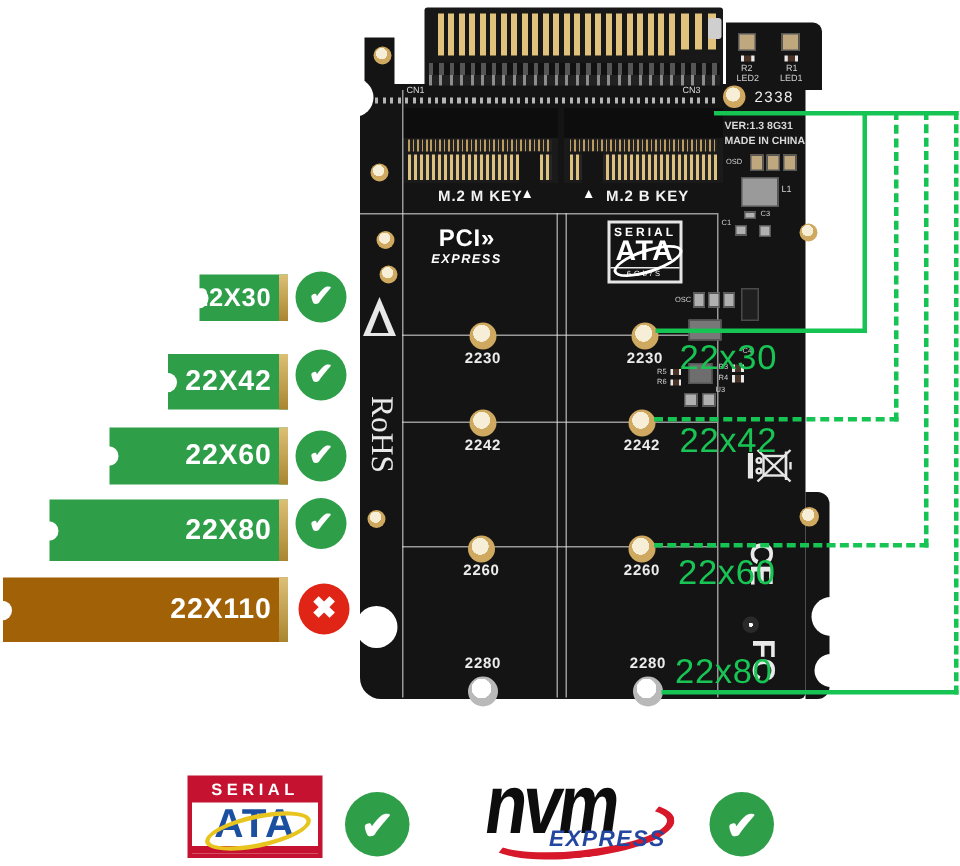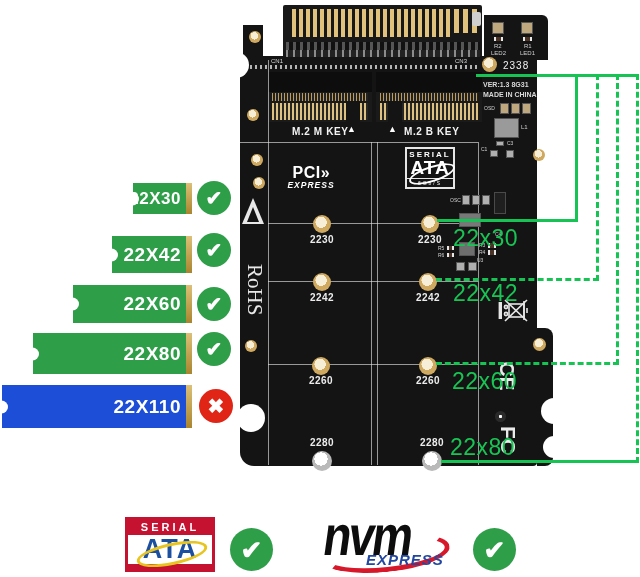--- a/index.html
+++ b/index.html
@@ -1,21 +1,21 @@
 <!DOCTYPE html>
 <html><head>
 <meta charset="utf-8">
 <style>
   html,body{margin:0;padding:0;background:#fff;}
   #stage{position:relative;width:640px;height:577px;background:#ffffff;overflow:hidden;
          font-family:"Liberation Sans",sans-serif;}
   .abs{position:absolute;}
   
   .bar{position:absolute;background:#2f9e49;}
-  .bar.red{background:#1d4ed8;}
+  .bar.red{background:#a16207;}
   .bar-label{position:absolute;right:11px;top:50%;transform:translateY(-50%);
              color:#fff;font-weight:bold;font-size:19px;letter-spacing:.5px;}
   .bar-gold{position:absolute;right:0;top:0;width:6px;height:100%;
             background:linear-gradient(180deg,#dcc077,#a9852f);}
   .bar-notch{position:absolute;left:-7px;top:50%;transform:translateY(-50%);
              width:13px;height:13px;border-radius:50%;background:#fff;}
   
   .status{position:absolute;width:34px;height:34px;border-radius:50%;background:#2f9e49;
           display:flex;align-items:center;justify-content:center;color:#fff;
           font-size:20px;font-weight:bold;line-height:1;}
@@ -174,21 +174,21 @@
 
   <div class="hole" style="left:249px;top:31px;width:12px;height:12px"></div>
   <div class="hole" style="left:247px;top:109px;width:12px;height:12px"></div>
   <div class="hole" style="left:251px;top:154px;width:12px;height:12px"></div>
   <div class="hole" style="left:253px;top:177px;width:12px;height:12px"></div>
   <div class="hole" style="left:245px;top:340px;width:12px;height:12px"></div>
   <div class="tri-outer" style="left:242px;top:198px"></div>
   <div class="tri-inner" style="left:247px;top:207px"></div>
   <div class="silk" style="left:242px;top:264px;height:76px;writing-mode:vertical-rl;font-family:'Liberation Serif',serif;font-size:21px;color:#e8e8e8">RoHS</div>
 
-  <div class="pcie" style="left:283px;top:164px;width:56px">
+  <div class="pcie" style="left:283px;top:151px;width:56px">
     <div><span class="pcie-main">PCI</span><span class="pcie-arr">»</span></div>
     <div class="pcie-sub">EXPRESS</div>
   </div>
   <div class="sata-pcb" style="left:405px;top:147px">
     <div class="s1">SERIAL</div>
     <div class="s2">ATA</div>
     <div class="s3">6Gb/S</div>
   </div>
   <div class="sata-swoosh" style="left:408px;top:166px"></div>
 

